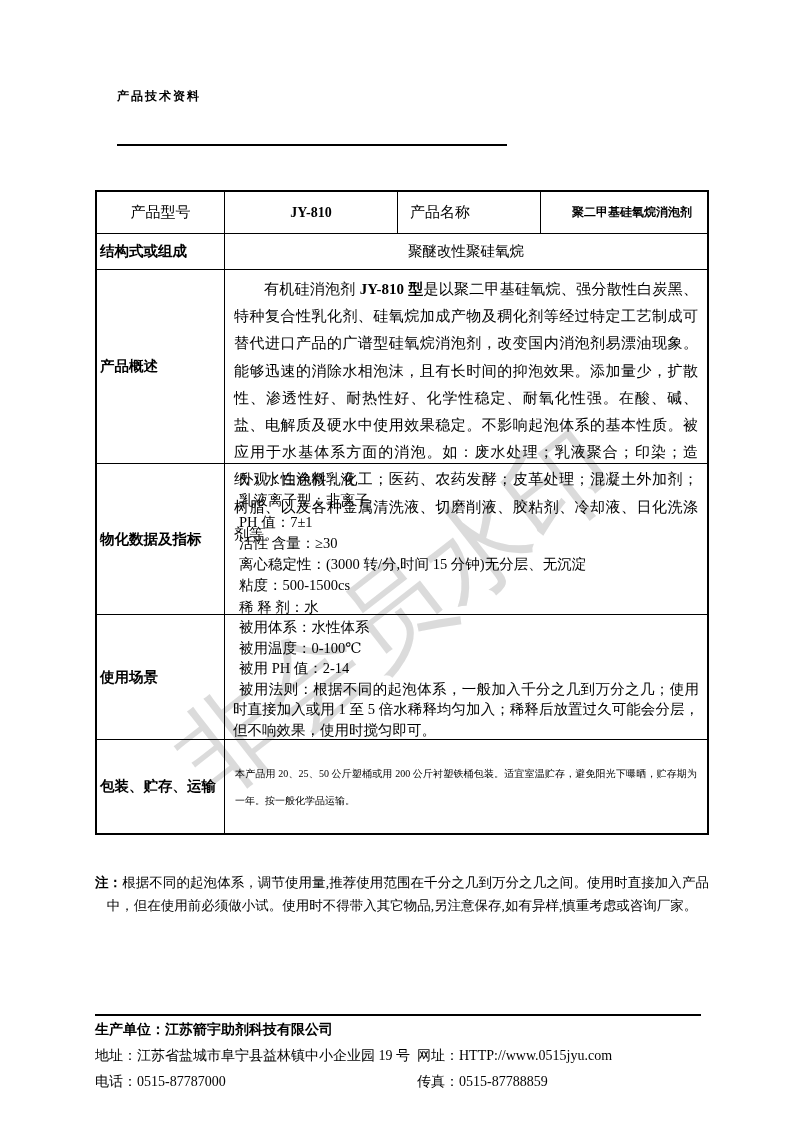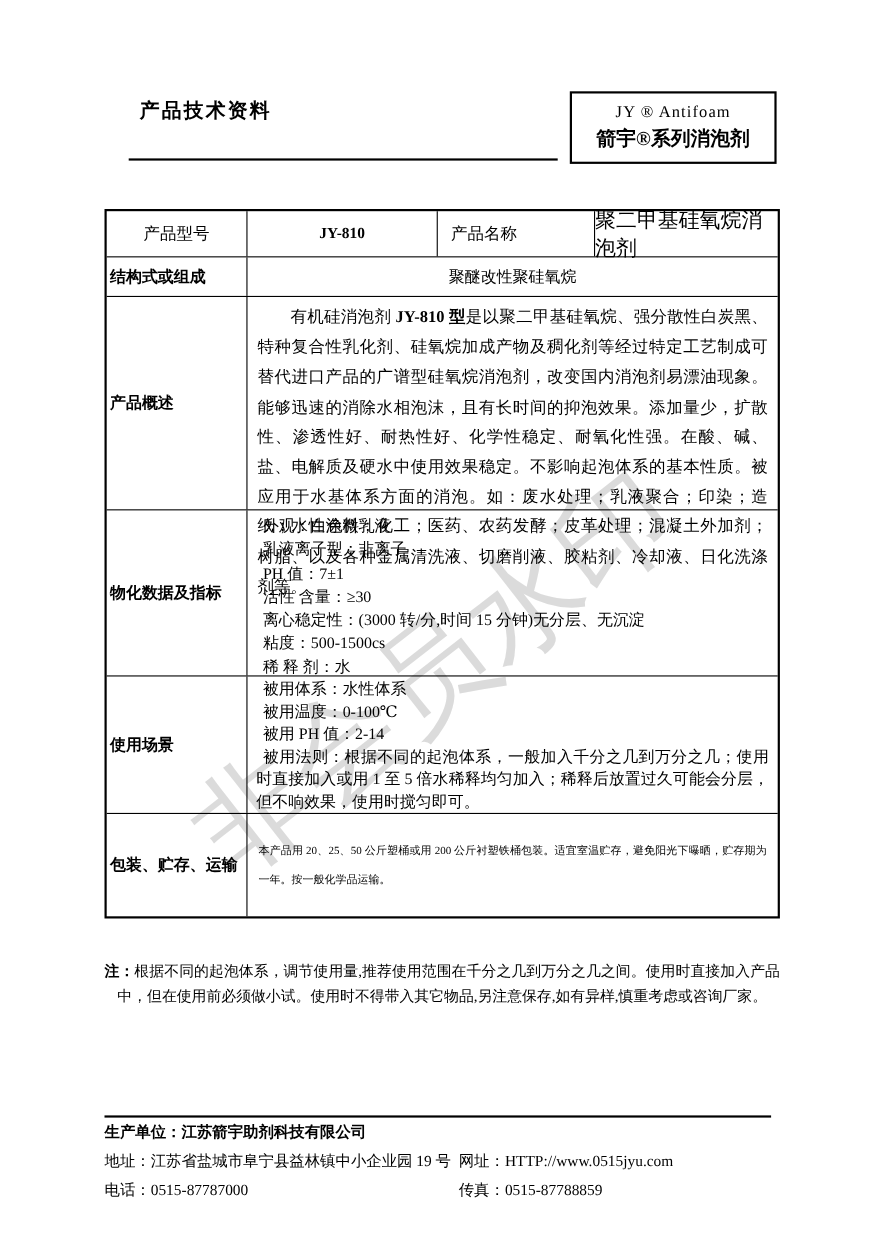--- a/index.html
+++ b/index.html
@@ -13,21 +13,21 @@
   
   .watermark {
     position:absolute; left:95px; top:556px; width:600px;
     text-align:center; font-size:104px; line-height:1.1;
     color:#c6c6c6; opacity:.62; white-space:nowrap;
     transform:rotate(-38deg); pointer-events:none; z-index:1;
   }
   
   .doc-title {
     position:absolute; left:117px; top:88px;
-    font-size:18px; font-weight:bold; letter-spacing:2px; z-index:2;margin-left:10px;
+    font-size:12px; font-weight:bold; letter-spacing:2px; z-index:2;
   }
   .title-rule {
     position:absolute; left:117px; top:144px; width:390px;
     border-top:2px solid #000; z-index:2;
   }
   .brand-box {
     position:absolute; left:518px; top:83px; width:188px; height:66px;
     border:2px solid #000; text-align:center; z-index:2;
     display:flex; flex-direction:column; justify-content:center; gap:3px;
   }
@@ -45,21 +45,21 @@
   .label-cell {
     width:127px; flex:0 0 127px; font-weight:bold; font-size:14.5px;
     display:flex; align-items:center; padding-left:3px;
   }
   .content-cell { flex:1 1 auto; font-size:14.5px; }
   .r1 { height:41px; }
   .r1 .cell { display:flex; align-items:center; }
   .c-model-label { width:127px; flex:0 0 127px; justify-content:center; font-size:15px; }
   .c-model-value { width:173px; flex:0 0 173px; justify-content:center; font-weight:bold; font-size:14px; }
   .c-name-label  { width:143px; flex:0 0 143px; padding-left:12px; font-size:15px; }
-  .c-name-value  { flex:1 1 auto; justify-content:center; font-weight:normal; font-size:19px; }
+  .c-name-value  { flex:1 1 auto; justify-content:center; font-weight:bold; font-size:12px;padding-left:16px; }
   .r2 { height:36px; }
   .r2 .content-cell { display:flex; align-items:center; justify-content:center; }
   .r3 { height:194px; }
   .r3 .content-cell { padding:6px 9px 0 9px; }
   .overview-p {
     font-size:15px; line-height:27.2px; text-align:justify; text-indent:2em;
   }
   .overview-p .b { font-weight:bold; }
   .r4 { height:151px; }
   .r4 .content-cell { padding:5px 8px 0 8px; }
@@ -91,24 +91,20 @@
 </head>
 <body>
 
 <div class="page">
 
   <div class="watermark">非会员水印</div>
 
   <div class="doc-title">产品技术资料</div>
   <div class="title-rule"></div>
 
-  <div class="brand-box">
-    <div class="brand-en">JY ® Antifoam</div>
-    <div class="brand-cn">箭宇®系列消泡剂</div>
-  </div>
 
   <div class="doc-table">
 
     <div class="t-row r1">
       <div class="cell c-model-label">产品型号</div>
       <div class="cell c-model-value">JY-810</div>
       <div class="cell c-name-label">产品名称</div>
       <div class="cell c-name-value">聚二甲基硅氧烷消泡剂</div>
     </div>
 

